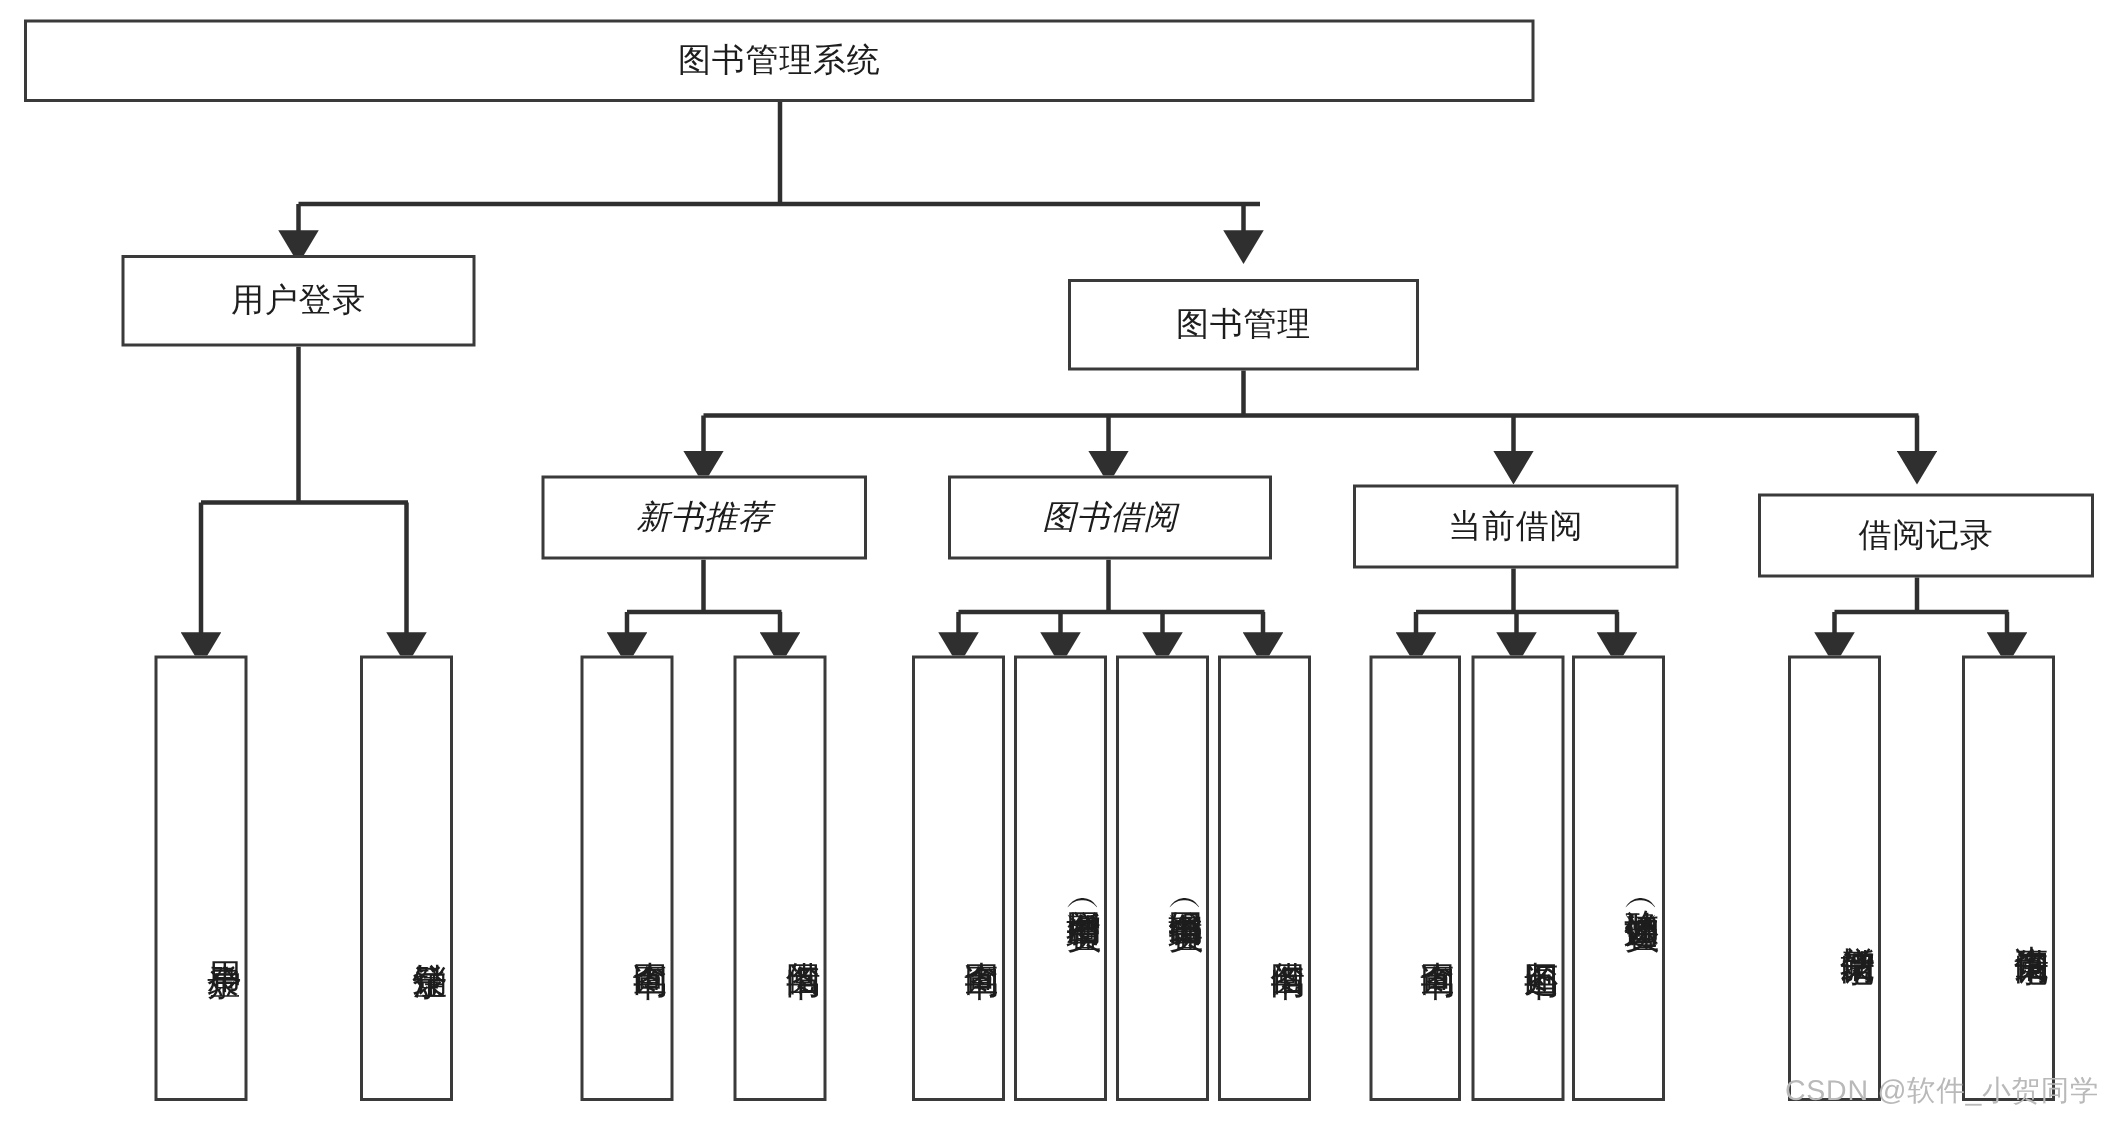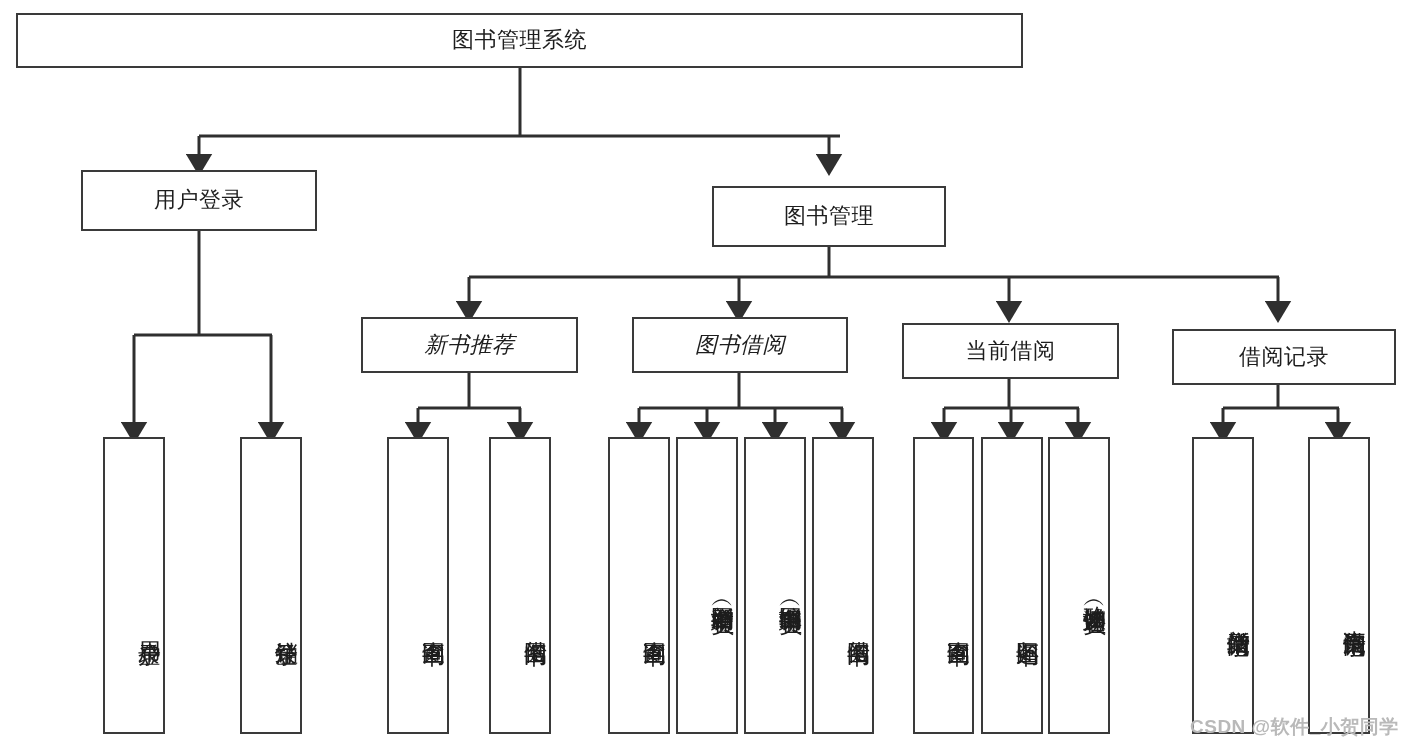--- a/index.html
+++ b/index.html
@@ -180,15 +180,15 @@
     <span>确认归还（管理员）</span>
   </div>
 
   <div class="node node-v pad-mid" style="left:1192px; top:437px; width:62px; height:297px;">
     <span>新增借阅记录</span>
   </div>
   <div class="node node-v pad-mid" style="left:1308px; top:437px; width:62px; height:297px;">
     <span>查询借阅记录</span>
   </div>
 
-  <div class="watermark" style="left:1190px; top:714px;font-weight:bold;">CSDN @软件_小贺同学</div>
+  <div class="watermark" style="left:1190px; top:714px;">CSDN @软件_小贺同学</div>
 
 </div>
 
 </body></html>

